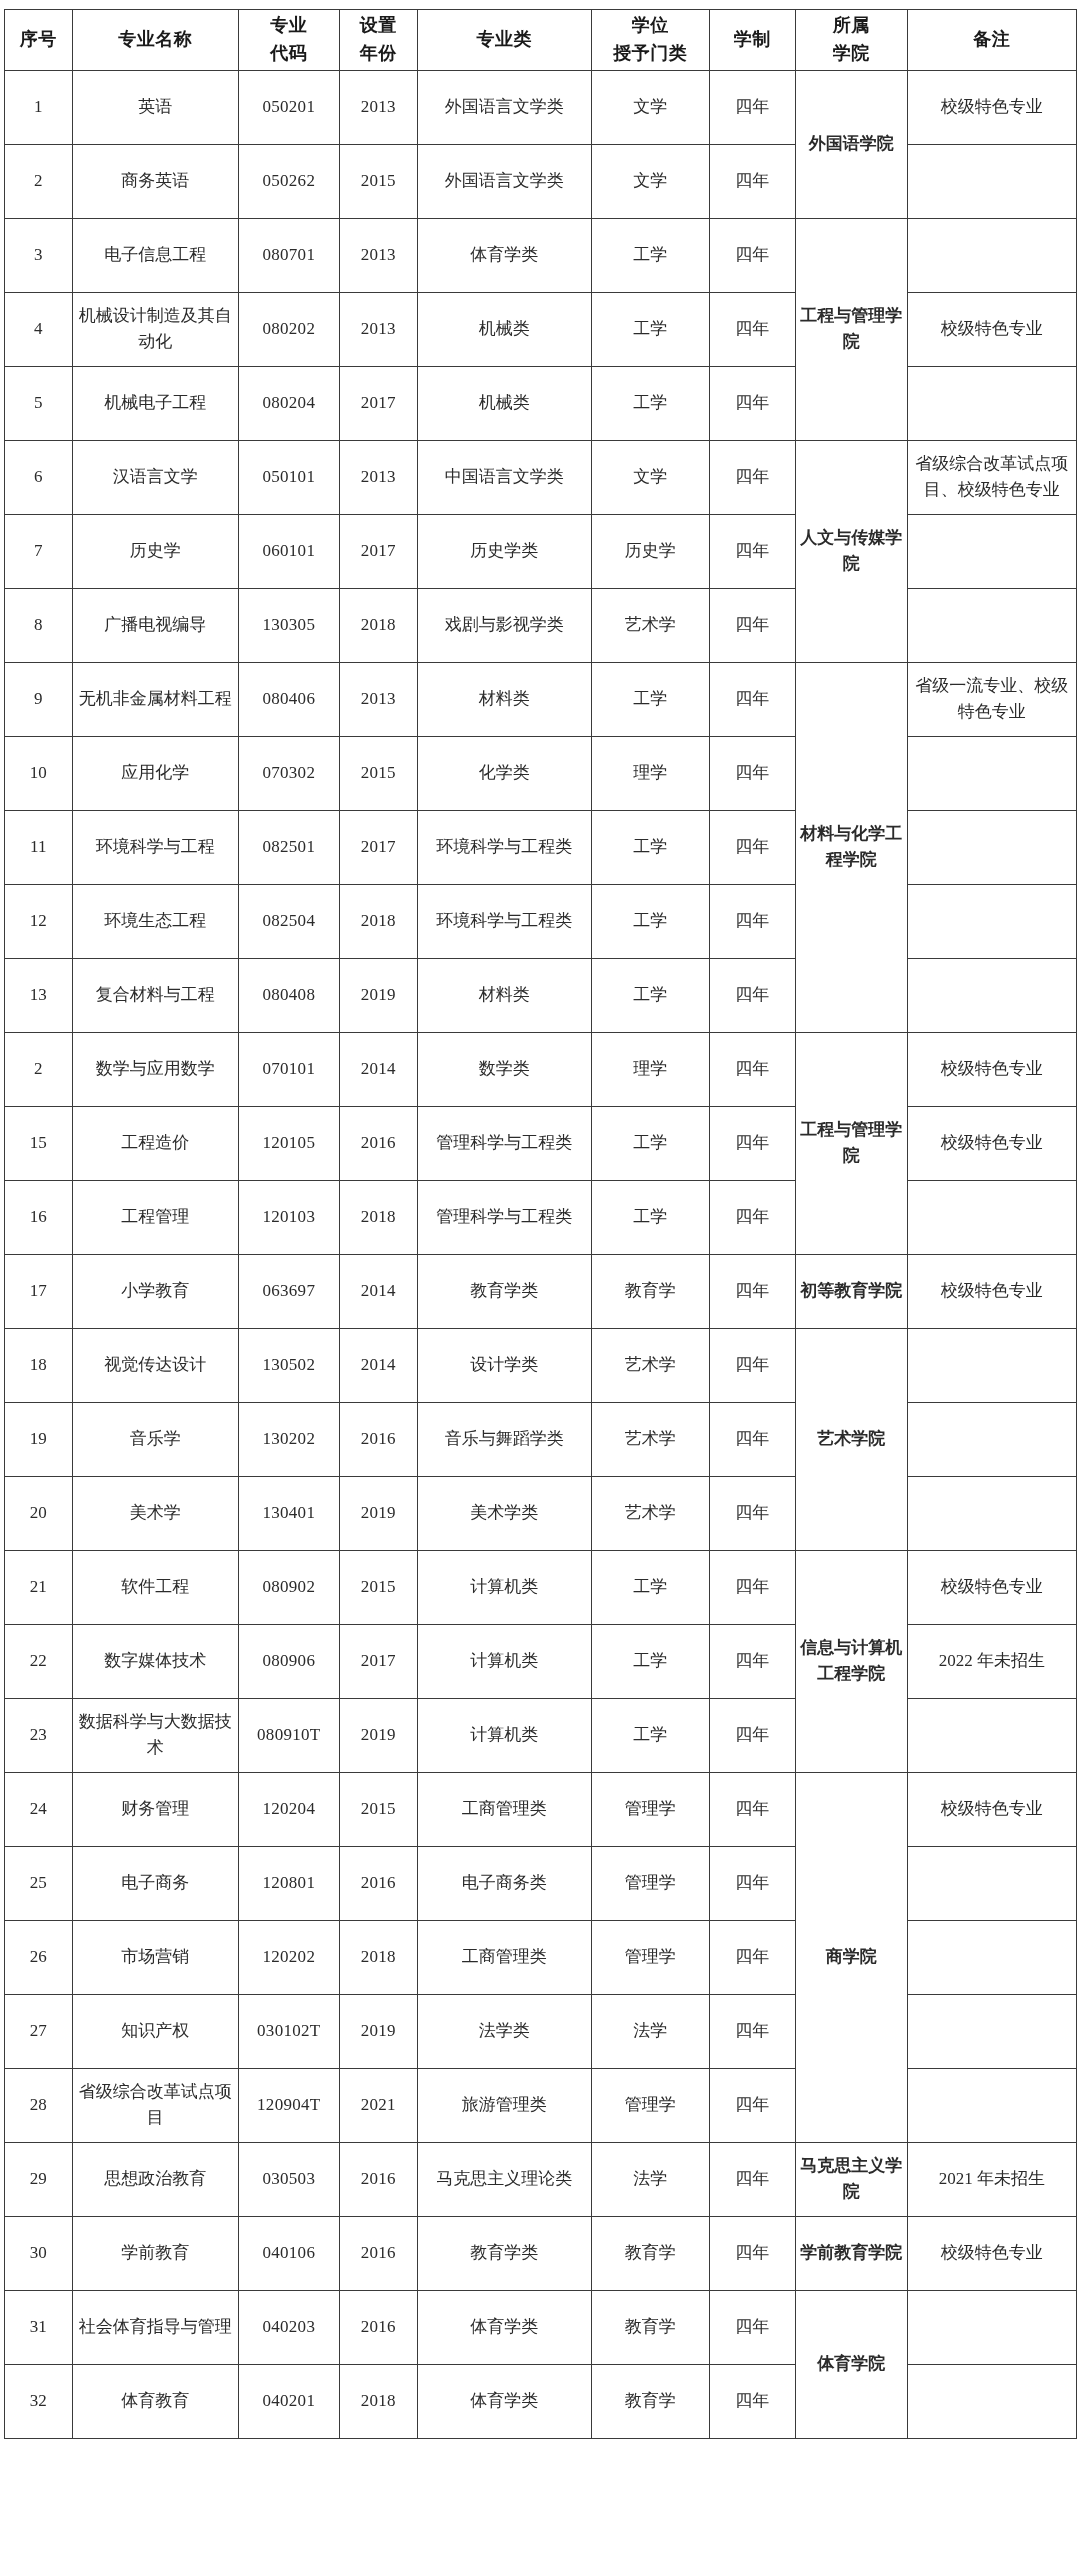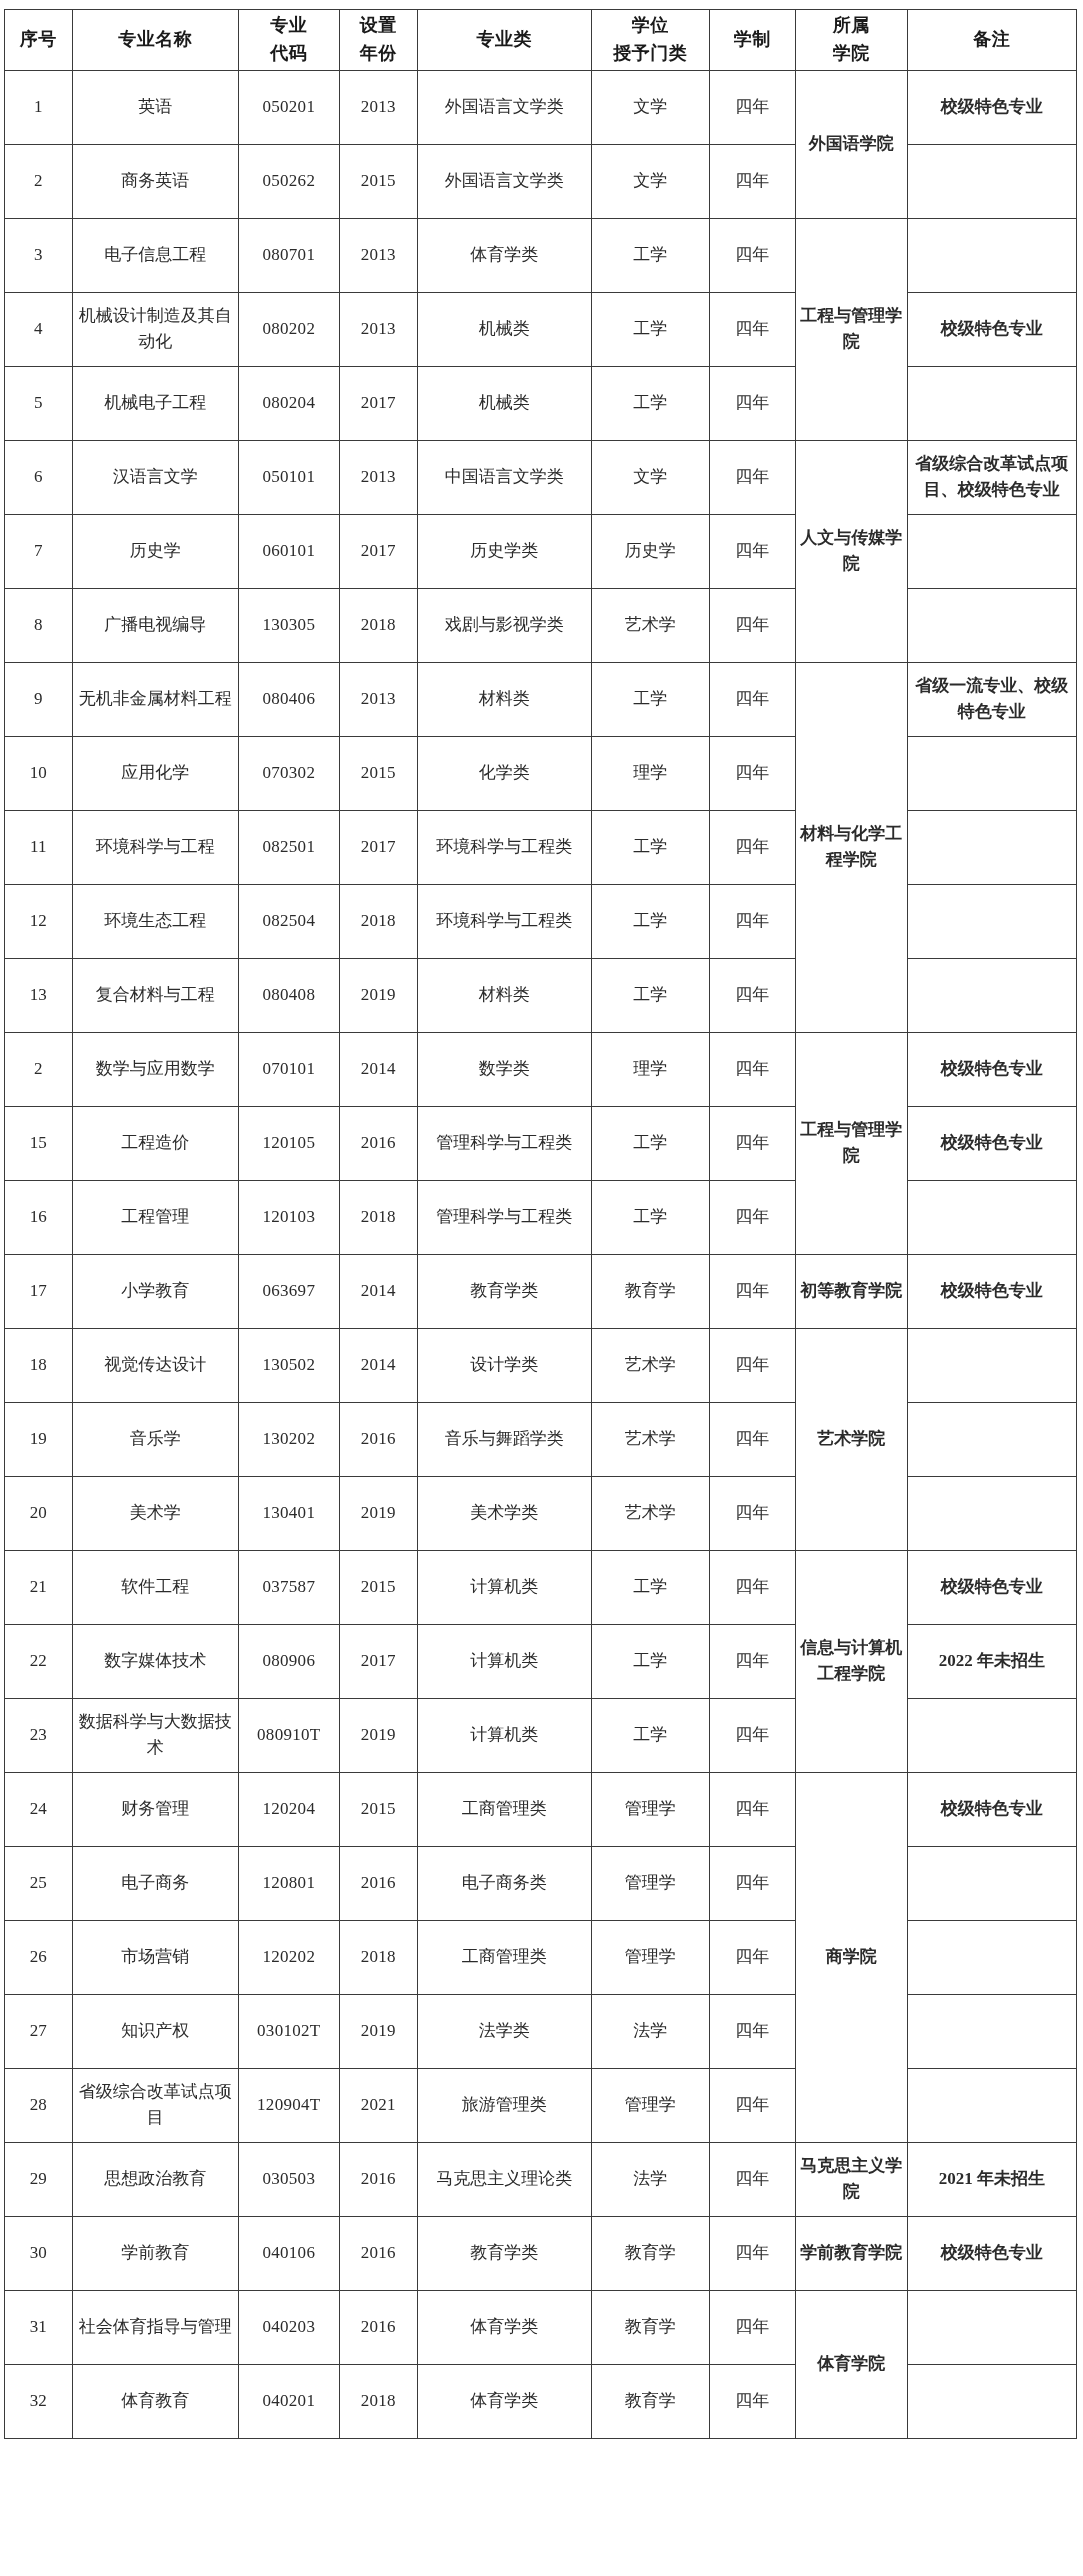--- a/index.html
+++ b/index.html
@@ -54,21 +54,21 @@
   table.majors tbody td{
     font-size:17px;
     color:#2b2b2b;
   }
   table.majors tbody tr{height:74px;}
   td.seq{font-size:17px;}
   td.code,td.year{
     font-family:"Liberation Serif","DejaVu Serif",serif;
     letter-spacing:0.3px;
   }
-  td.note{padding-left:3.8px;padding-right:3.8px;font-weight:bold;}
+  td.note{padding-left:3.8px;padding-right:3.8px;}
   td.college{padding-left:1.9px;padding-right:1.9px;font-weight:bold;}
   td.blank{}
 </style>
 </head>
 <body>
 
 <div id="sheet">
   <table class="majors">
     <colgroup>
       <col class="c-seq">
@@ -320,21 +320,21 @@
           <td class="code">130401</td>
           <td class="year">2019</td>
           <td class="cat">美术学类</td>
           <td class="deg">艺术学</td>
           <td class="len">四年</td>
           <td class="note blank"></td>
         </tr>
         <tr>
           <td class="seq">21</td>
           <td class="name">软件工程</td>
-          <td class="code">037587</td>
+          <td class="code">080902</td>
           <td class="year">2015</td>
           <td class="cat">计算机类</td>
           <td class="deg">工学</td>
           <td class="len">四年</td>
           <td class="college" rowspan="3">信息与计算机工程学院</td>
           <td class="note">校级特色专业</td>
         </tr>
         <tr>
           <td class="seq">22</td>
           <td class="name">数字媒体技术</td>

